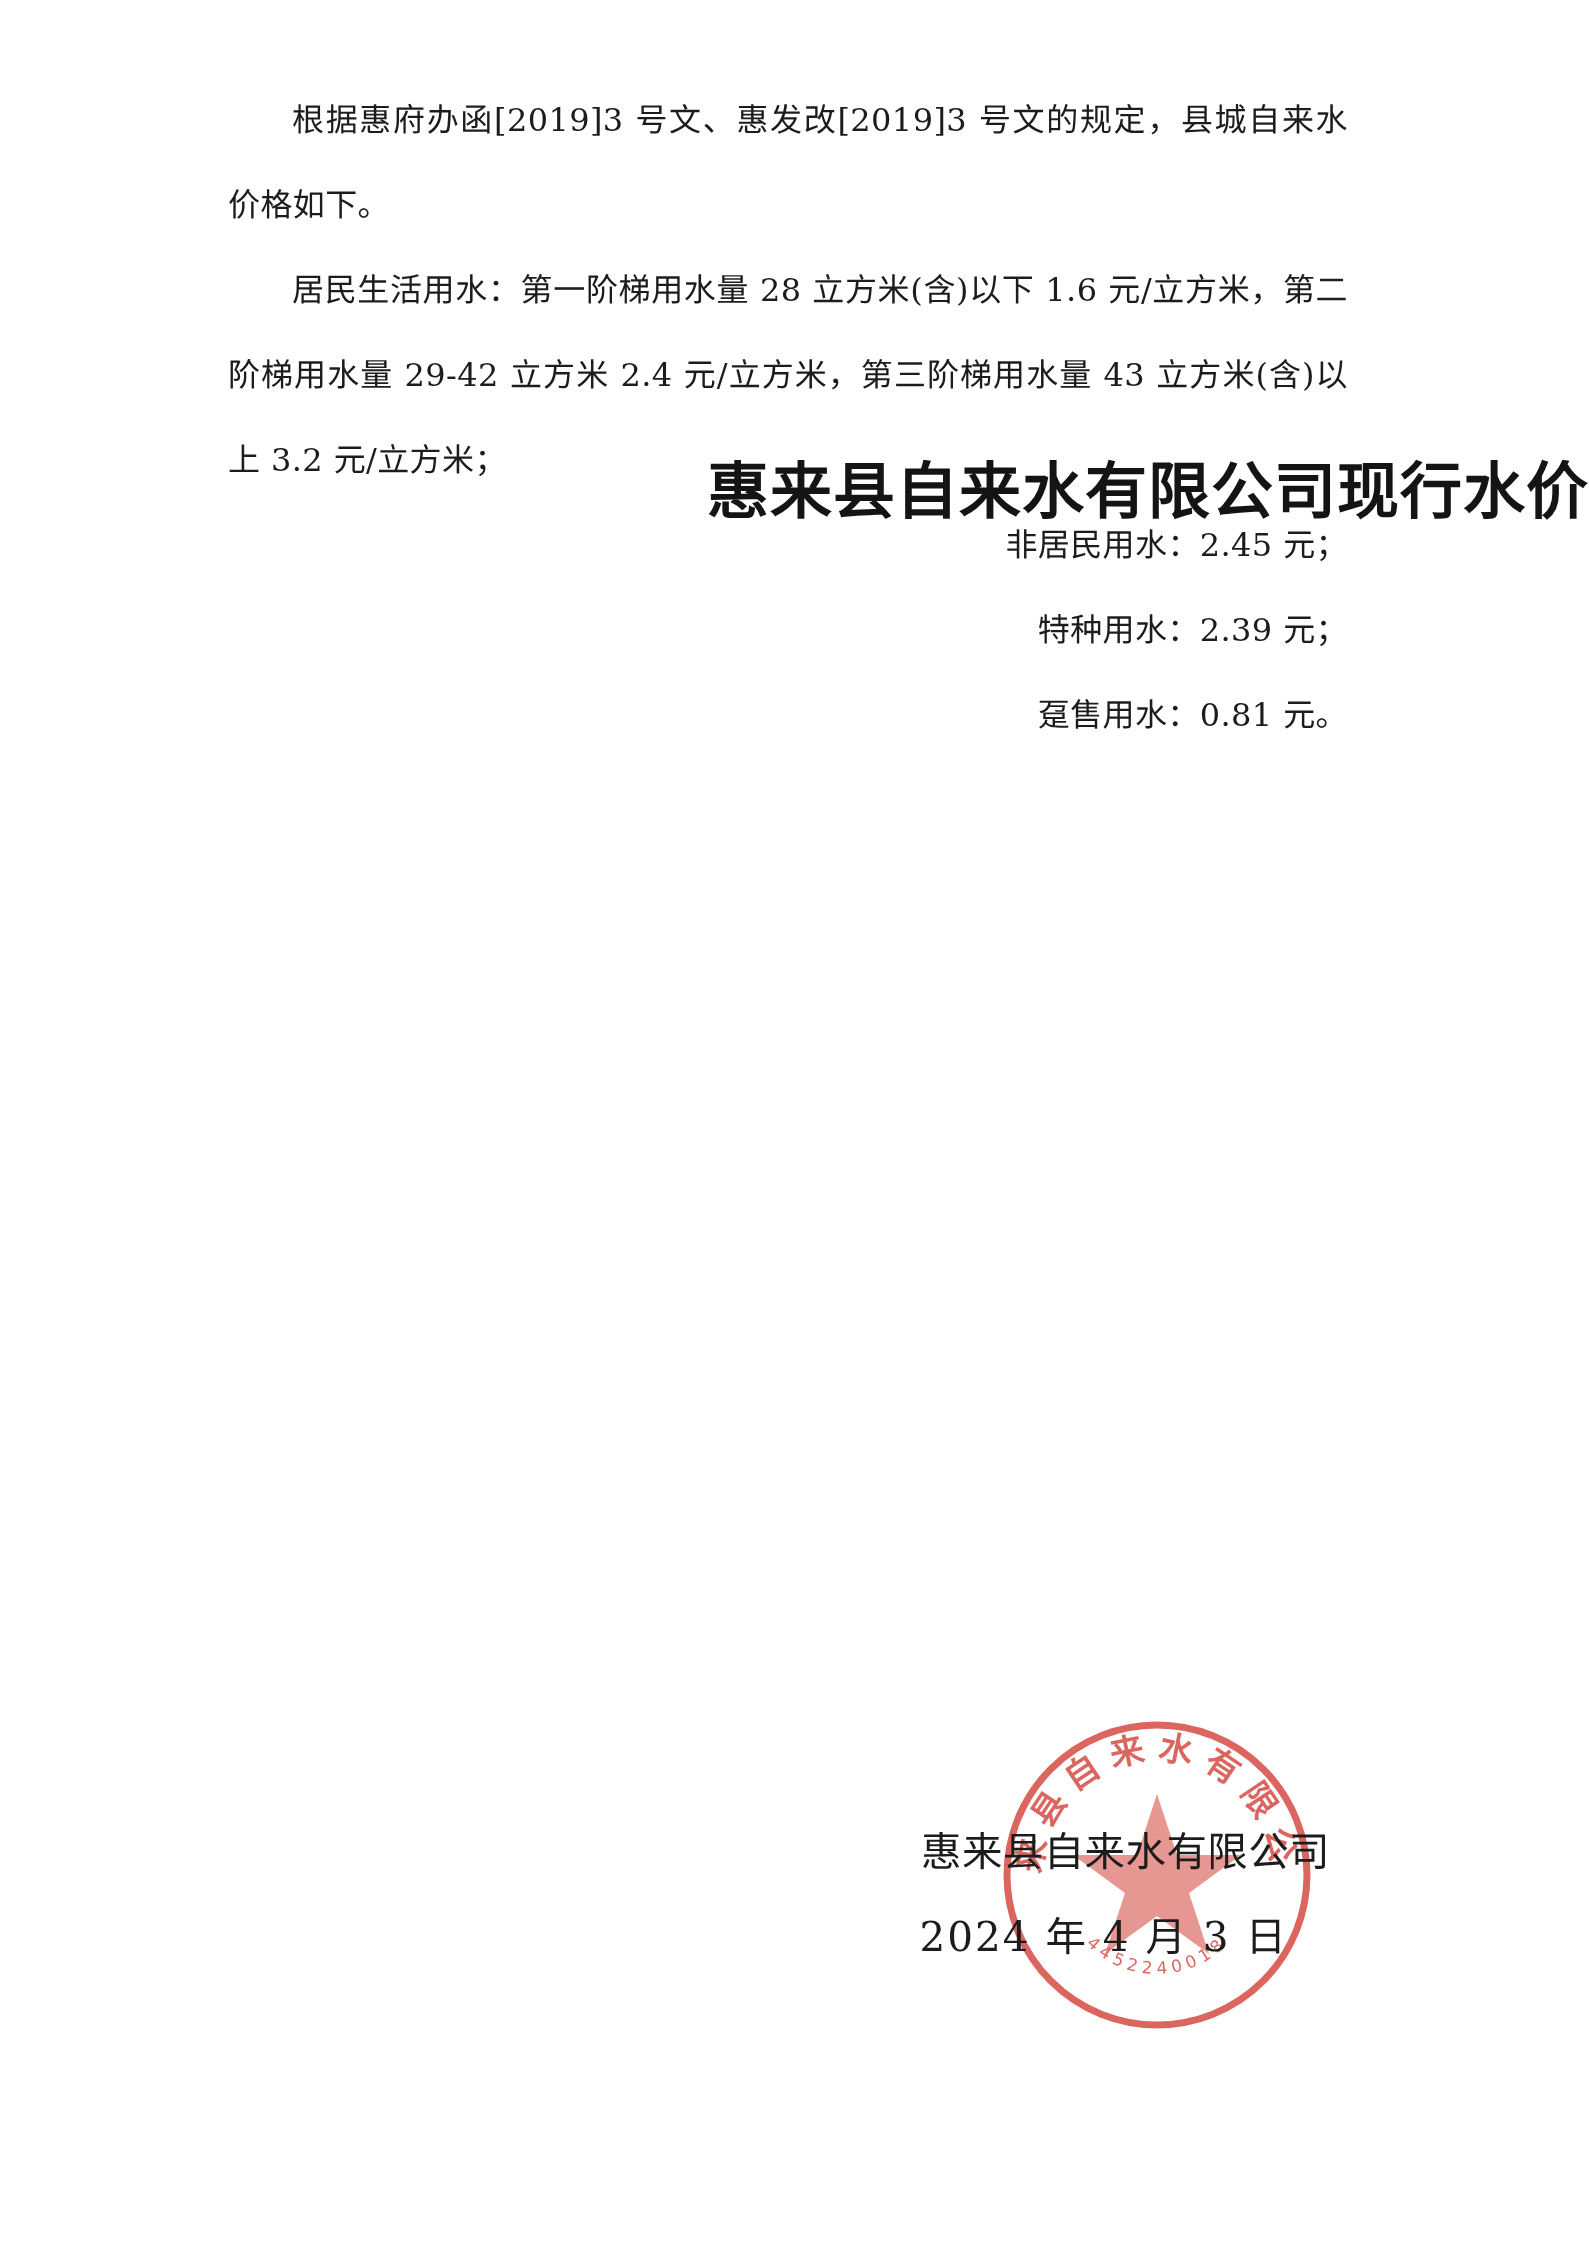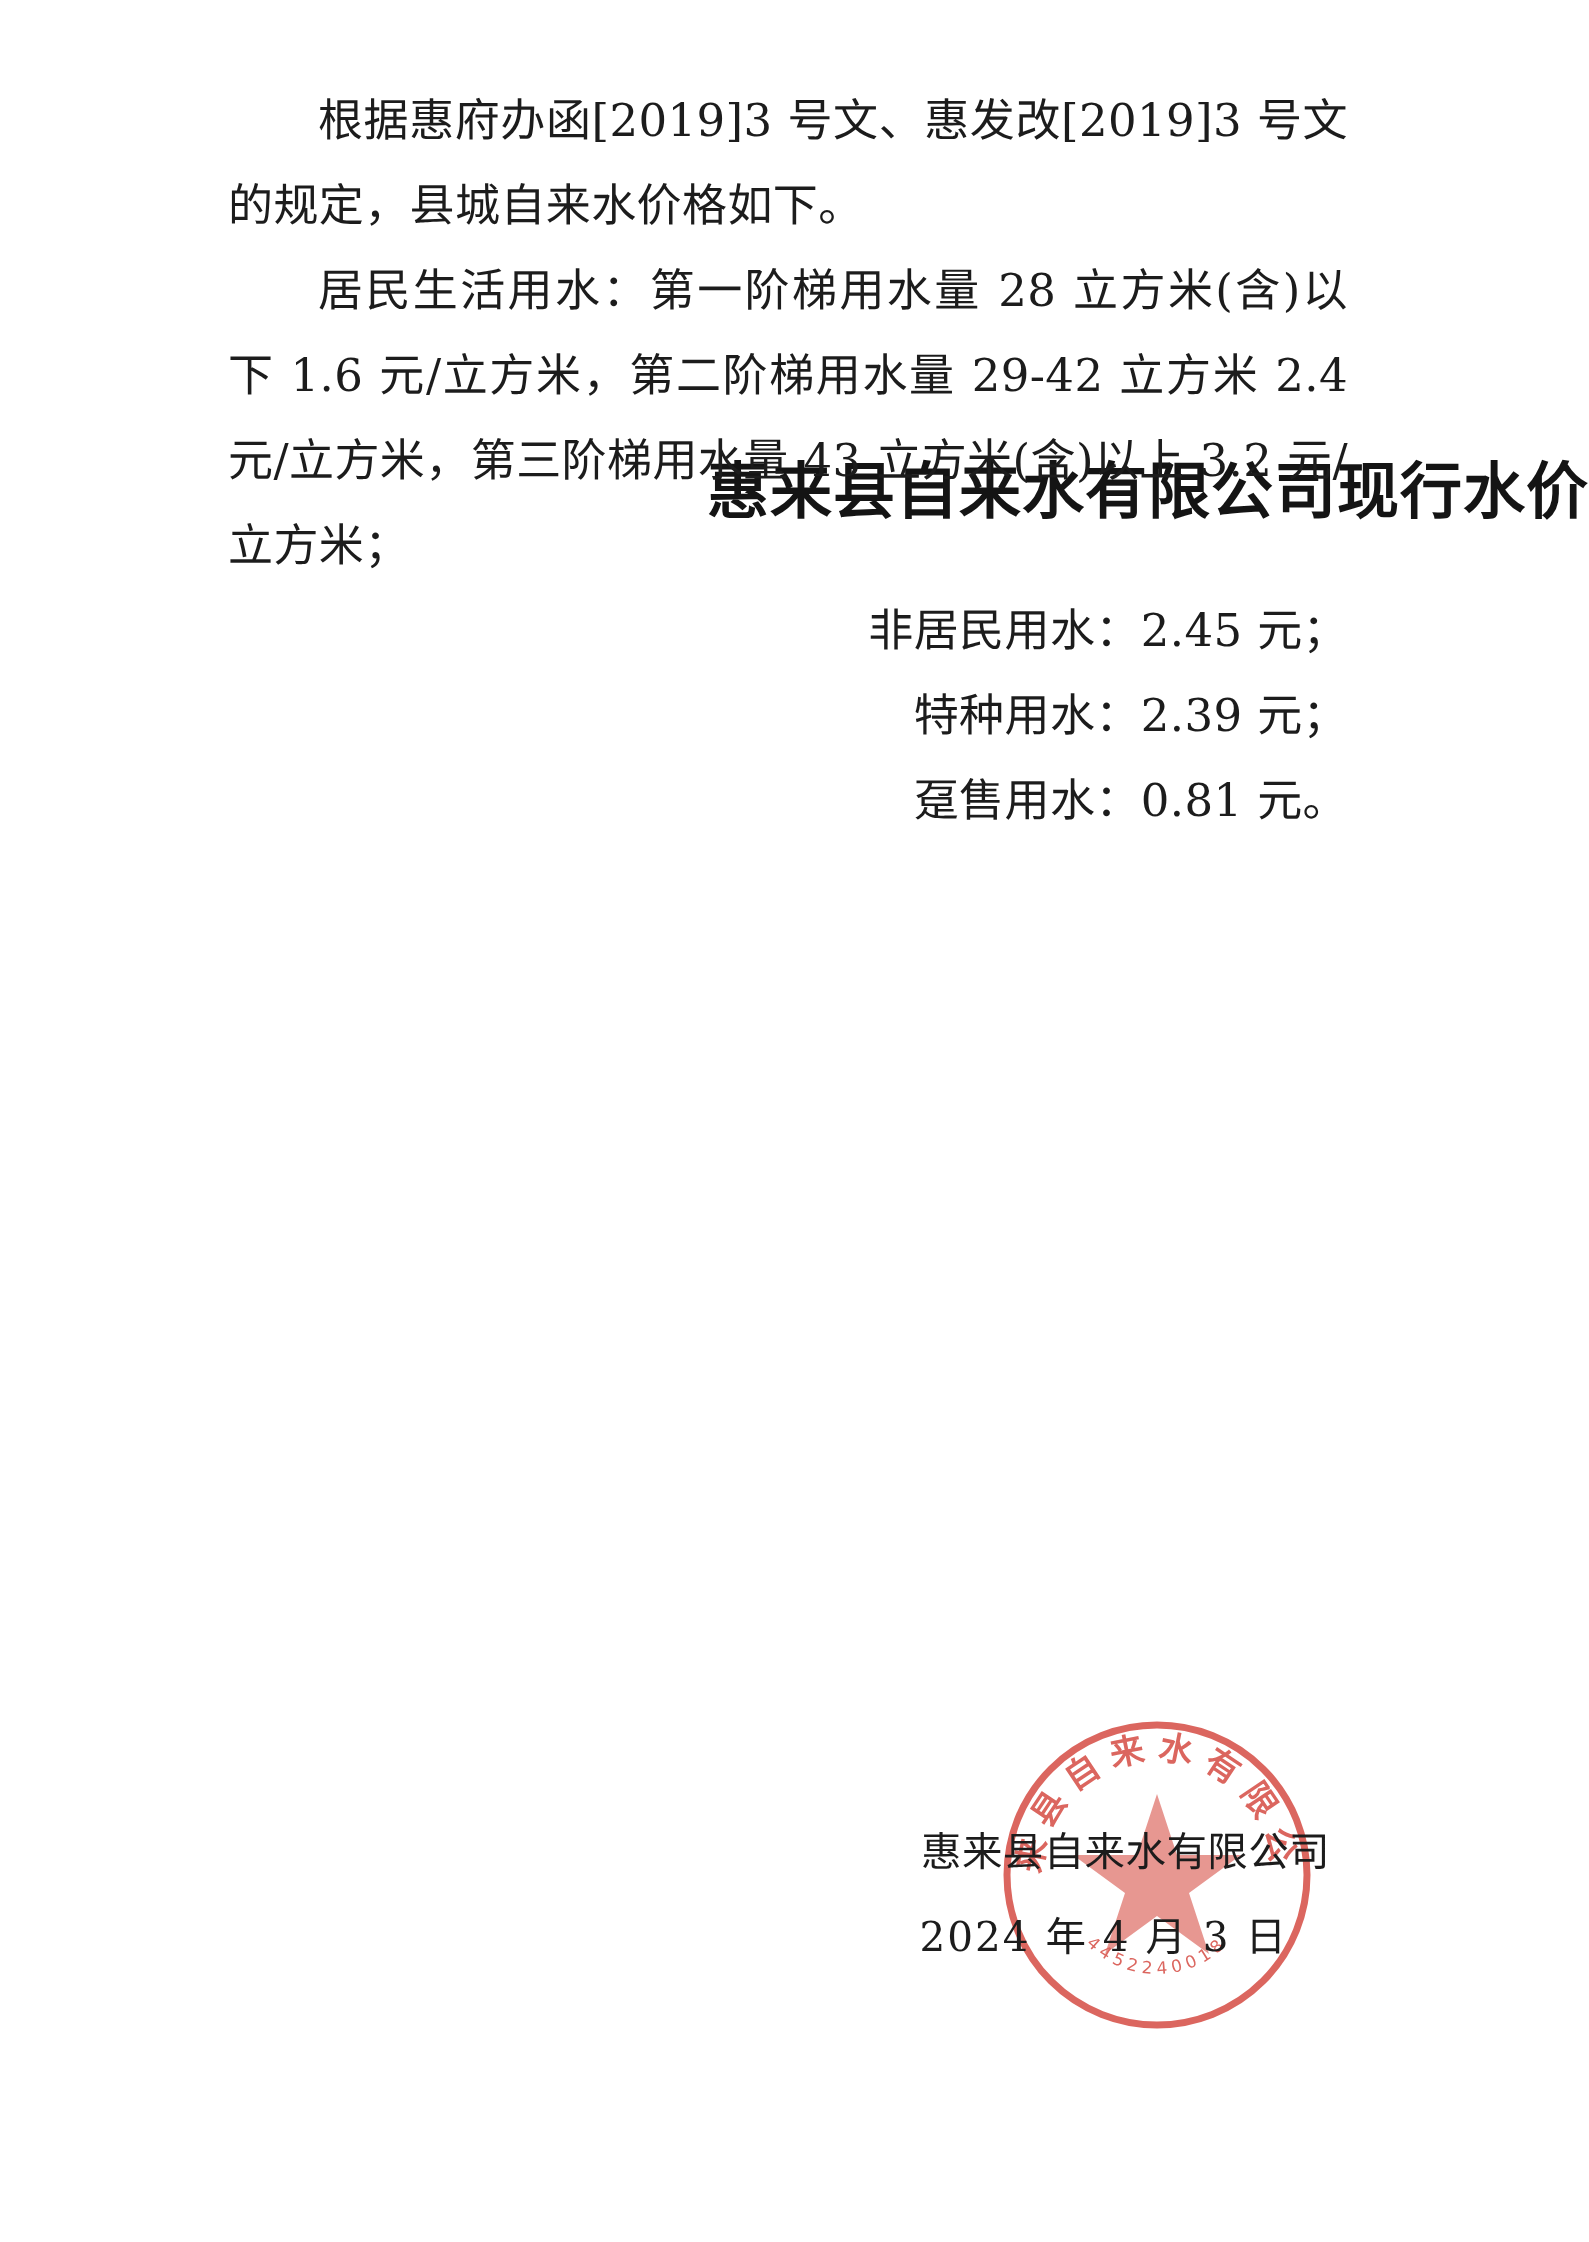--- a/index.html
+++ b/index.html
@@ -38,21 +38,21 @@
     letter-spacing: 1px;
     text-align: right;
     color: #141414;
     margin: 0;
     padding-top: 458px;
     white-space: nowrap;
   }
 
   .body-block {
     margin-top: 78px;
-    font-size: 45px;
+    font-size: 32px;
     line-height: 85px;
     letter-spacing: 0.4px;
     color: #1c1c1c;
   }
 
   .para {
     margin: 0;
     text-indent: 2em;
     text-align: justify;
     text-justify: inter-ideograph;

